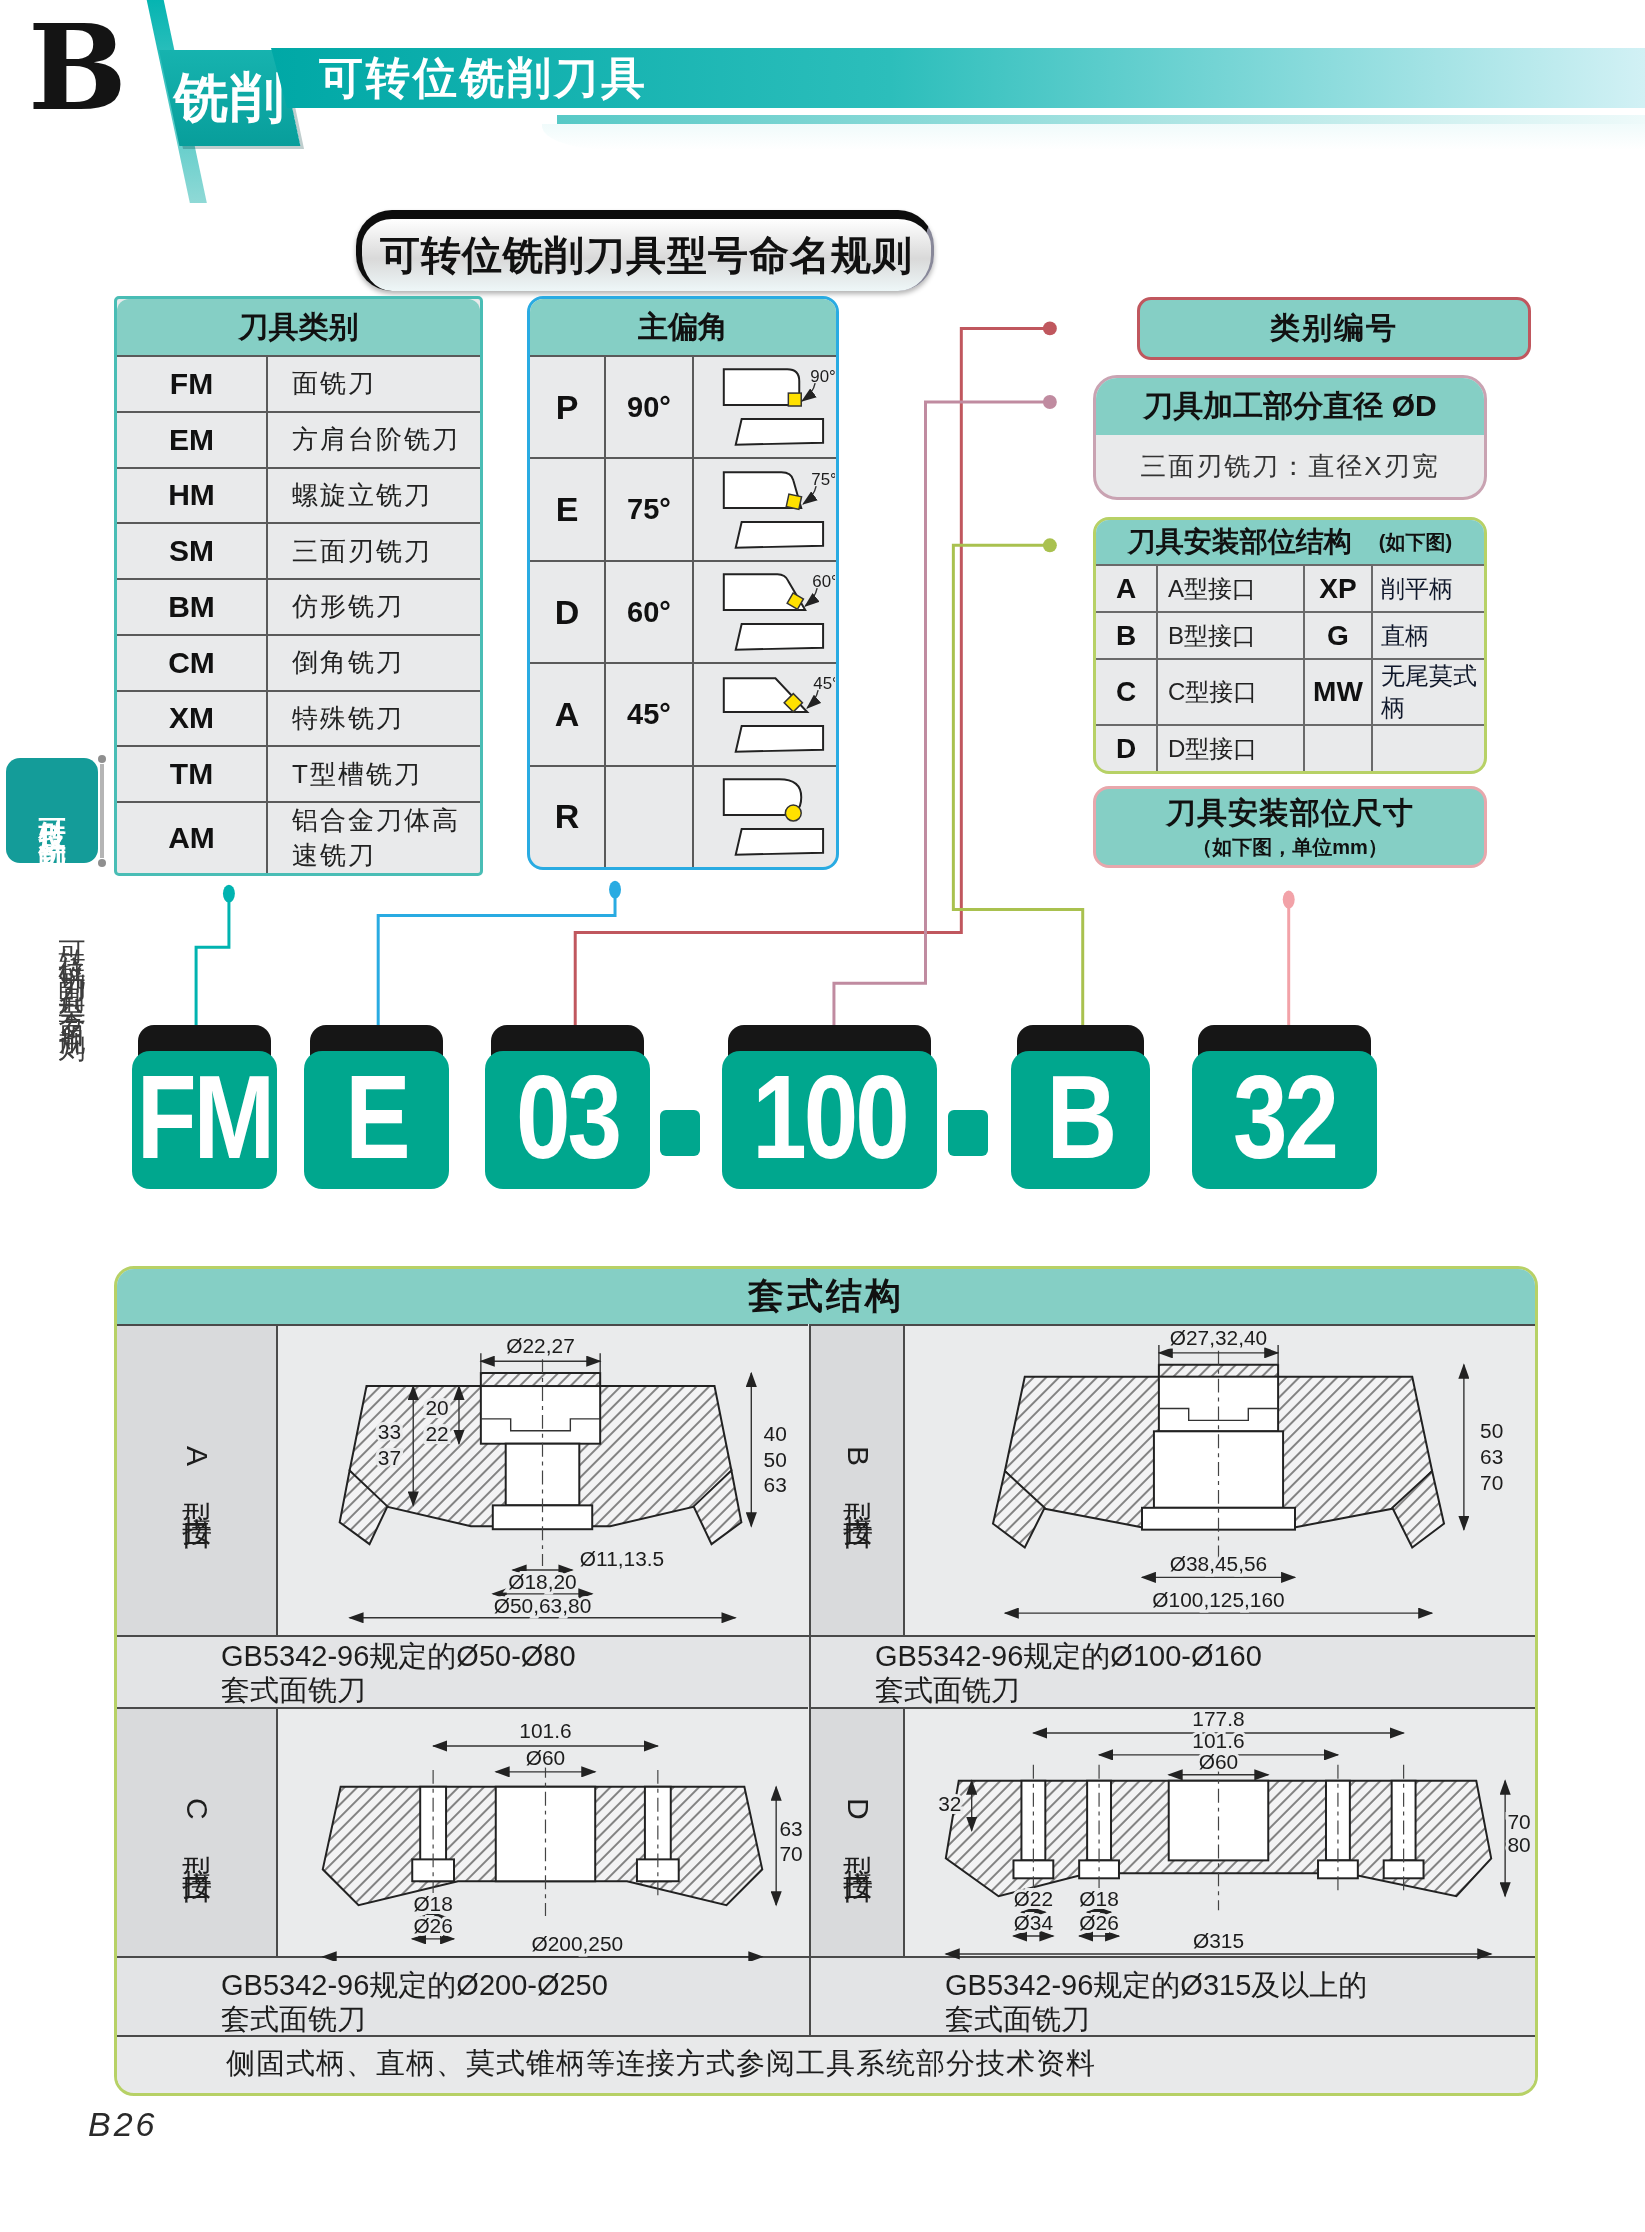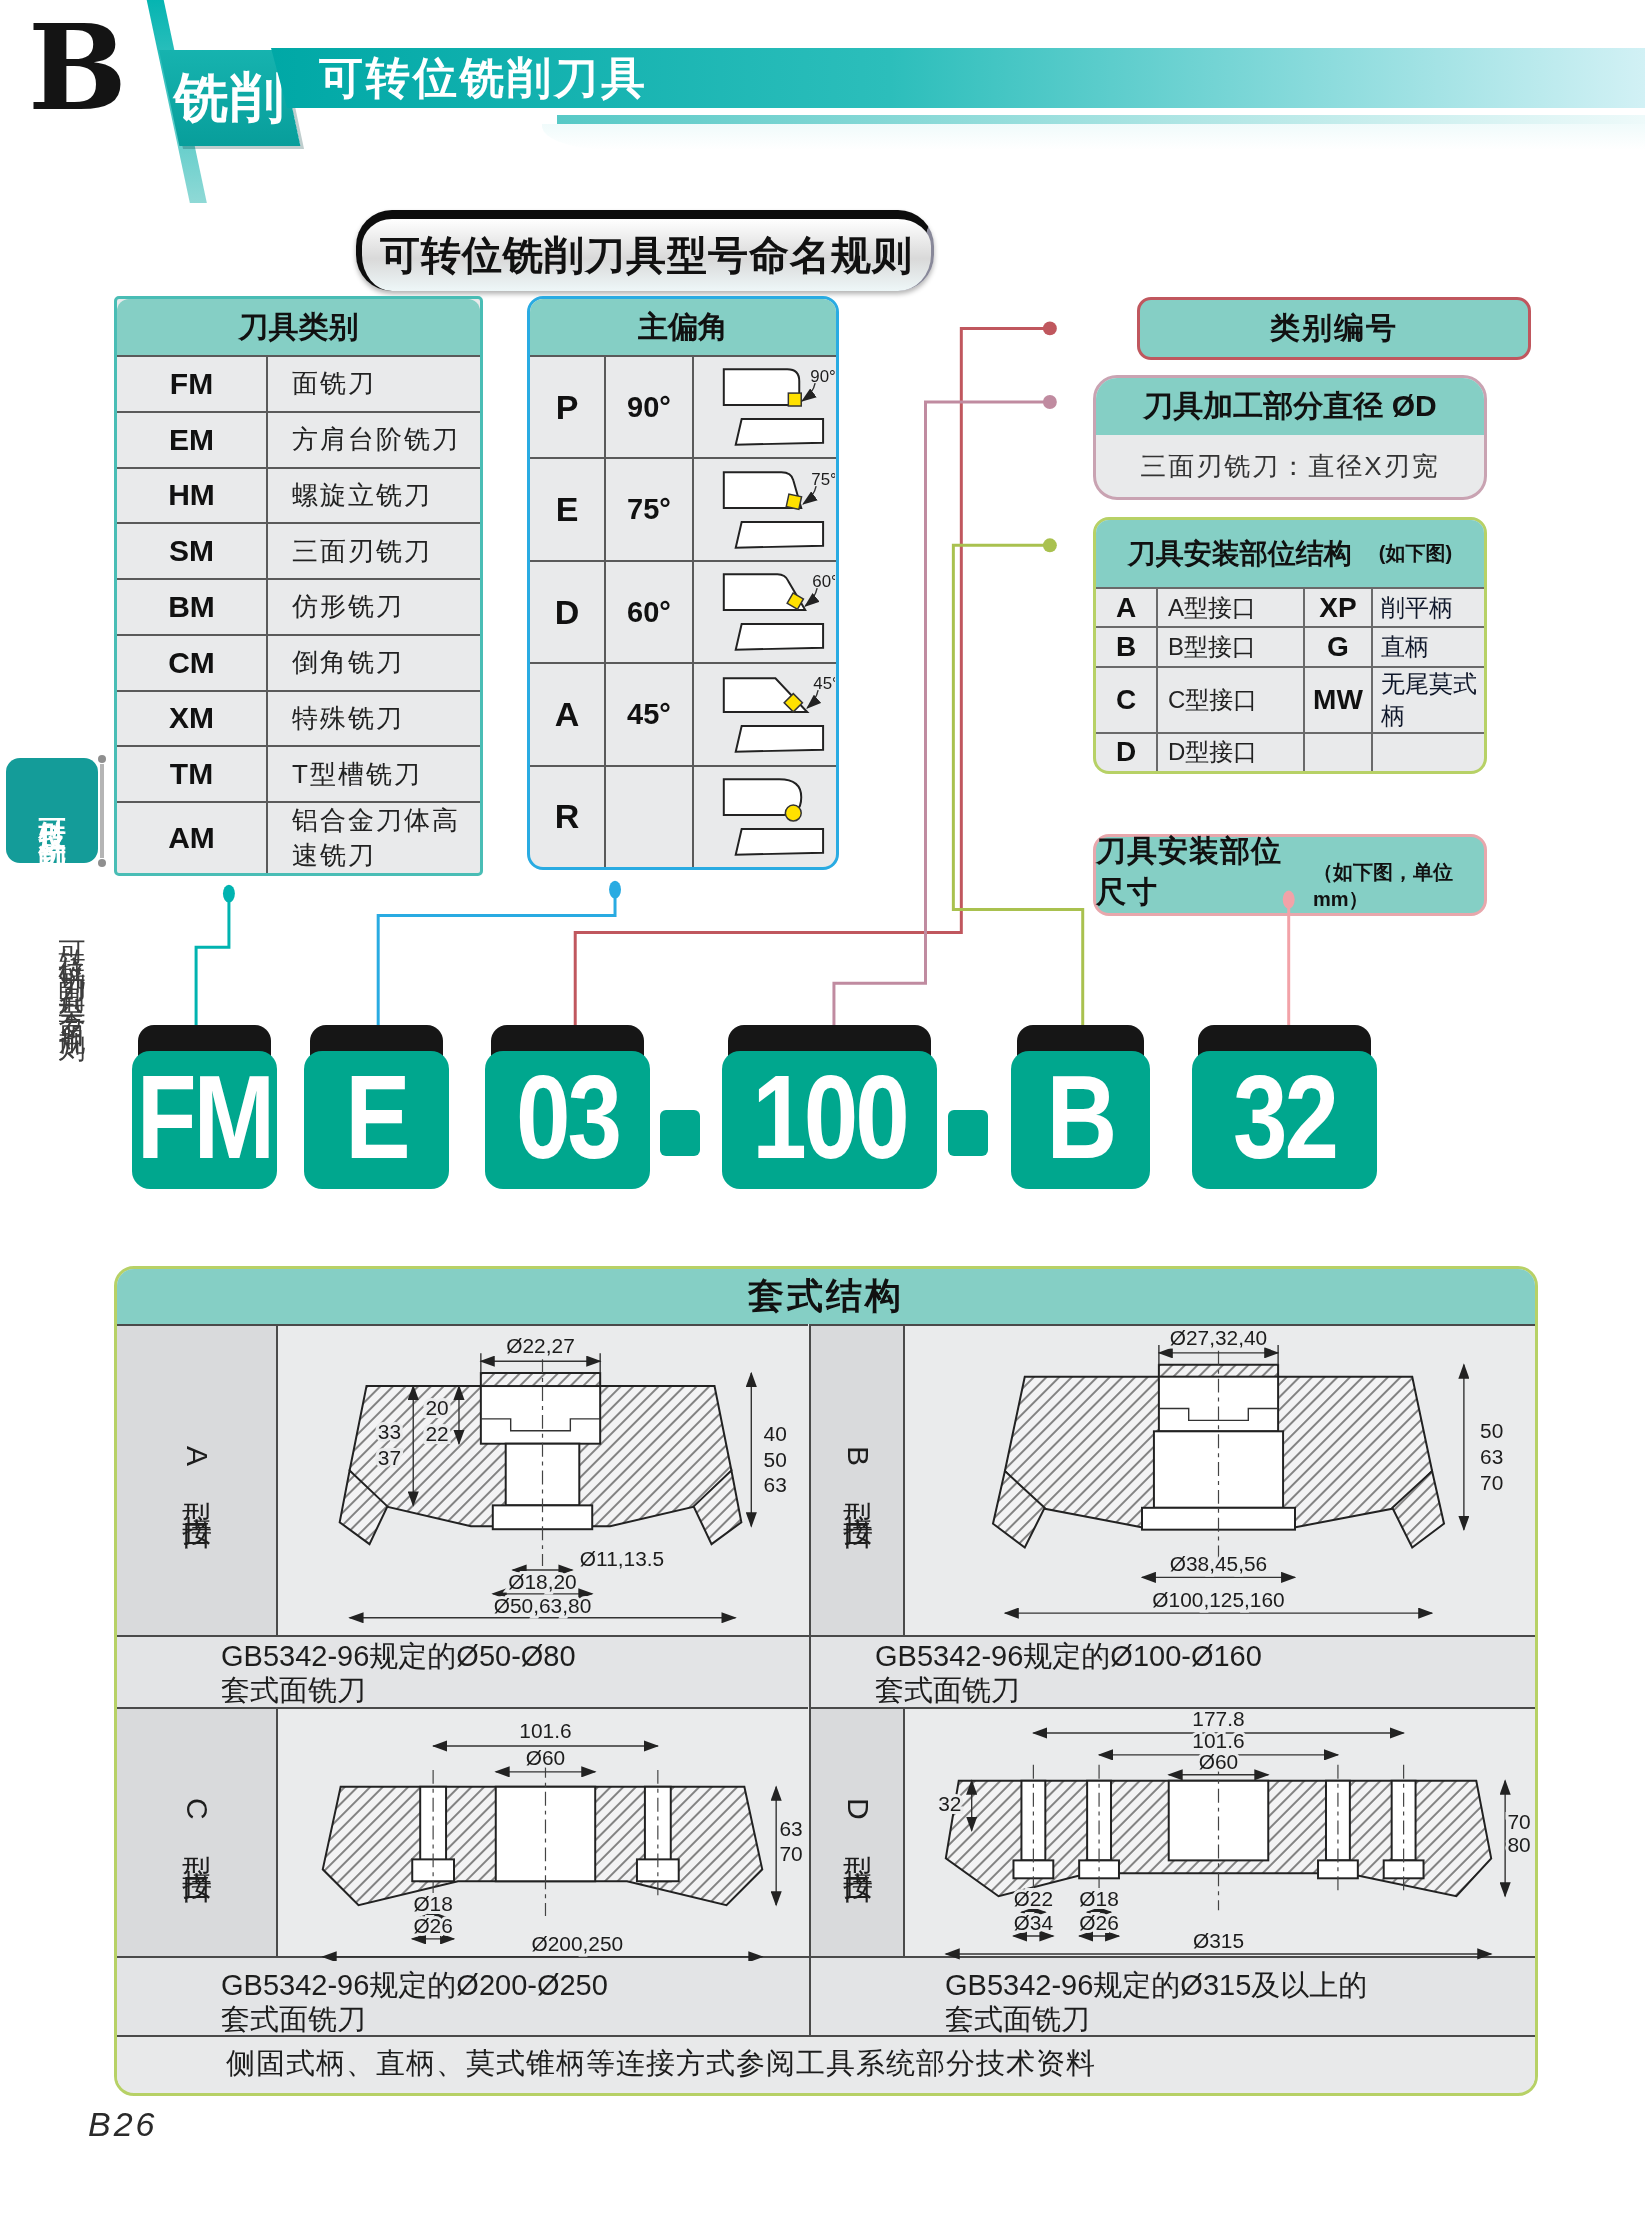--- a/index.html
+++ b/index.html
@@ -66,34 +66,34 @@
       border:3px solid var(--red);border-radius:14px;display:flex;align-items:center;justify-content:center;
       font-weight:bold;font-size:30px;letter-spacing:2px;margin-left:44px;}
   .box-dia{left:1093px;top:375px;width:388px;height:119px;border:3px solid var(--mauve-border);
       border-radius:24px;overflow:hidden;background:#e9eaeb;display:flex;flex-direction:column;}
   .box-dia-head{height:57px;flex:none;background:var(--teal-head);display:flex;align-items:center;
       justify-content:center;font-weight:bold;font-size:30px;}
   .box-dia-body{flex:1;display:flex;align-items:center;justify-content:center;font-size:26px;
       letter-spacing:2px;color:#333;}
   .box-mount{left:1093px;top:517px;width:388px;height:251px;border:3px solid var(--panel-border);
       border-radius:16px;overflow:hidden;background:#e9eaeb;display:flex;flex-direction:column;}
-  .box-mount-head{height:67px;flex:none;background:var(--teal-head);display:flex;align-items:center;
+  .box-mount-head{height:44px;flex:none;background:var(--teal-head);display:flex;align-items:center;
       justify-content:center;font-weight:bold;font-size:28px;gap:27px;}
   .box-mount-head .small{font-size:20px;font-weight:bold;}
   .mnt-row{flex:1;display:flex;border-top:2px solid #6a6a6a;}
   .mnt-c1{width:60px;flex:none;display:flex;align-items:center;justify-content:center;
       font-weight:bold;font-size:28px;border-right:2px solid #6a6a6a;}
   .mnt-d1{width:135px;flex:none;display:flex;align-items:center;padding-left:10px;font-size:24px;
       border-right:2px solid #6a6a6a;color:#222;}
   .mnt-c2{width:66px;flex:none;display:flex;align-items:center;justify-content:center;
       font-weight:bold;font-size:28px;border-right:2px solid #6a6a6a;}
   .mnt-d2{flex:1;display:flex;align-items:center;padding-left:8px;font-size:24px;color:#0f172a;}
   .box-size{left:1093px;top:786px;width:388px;height:76px;background:var(--teal-head);
-      border:3px solid var(--pink-border);border-radius:16px;display:flex;flex-direction:row;
-      align-items:flex-end;justify-content:center;margin-top:48px;}
+      border:3px solid var(--pink-border);border-radius:16px;display:flex;flex-direction:column;
+      align-items:center;justify-content:center;}
   .box-size .l1{font-weight:bold;font-size:30px;letter-spacing:1px;}
   .box-size .l2{font-weight:bold;font-size:20px;}
 
   
   .code-seg{position:absolute;top:1025px;height:164px;z-index:2;}
   .seg-cap{position:absolute;top:0;left:6px;right:6px;height:70px;background:#161616;border-radius:16px;}
   .seg-body{position:absolute;top:26px;left:0;right:0;bottom:0;background:var(--block-teal);border-radius:18px;}
   .seg-text{position:absolute;top:26px;left:0;right:0;bottom:0;display:flex;align-items:center;
       justify-content:center;color:#fff;font-weight:bold;font-size:98px;letter-spacing:-3px;
       transform:scaleY(1.22);transform-origin:center 60%;}

